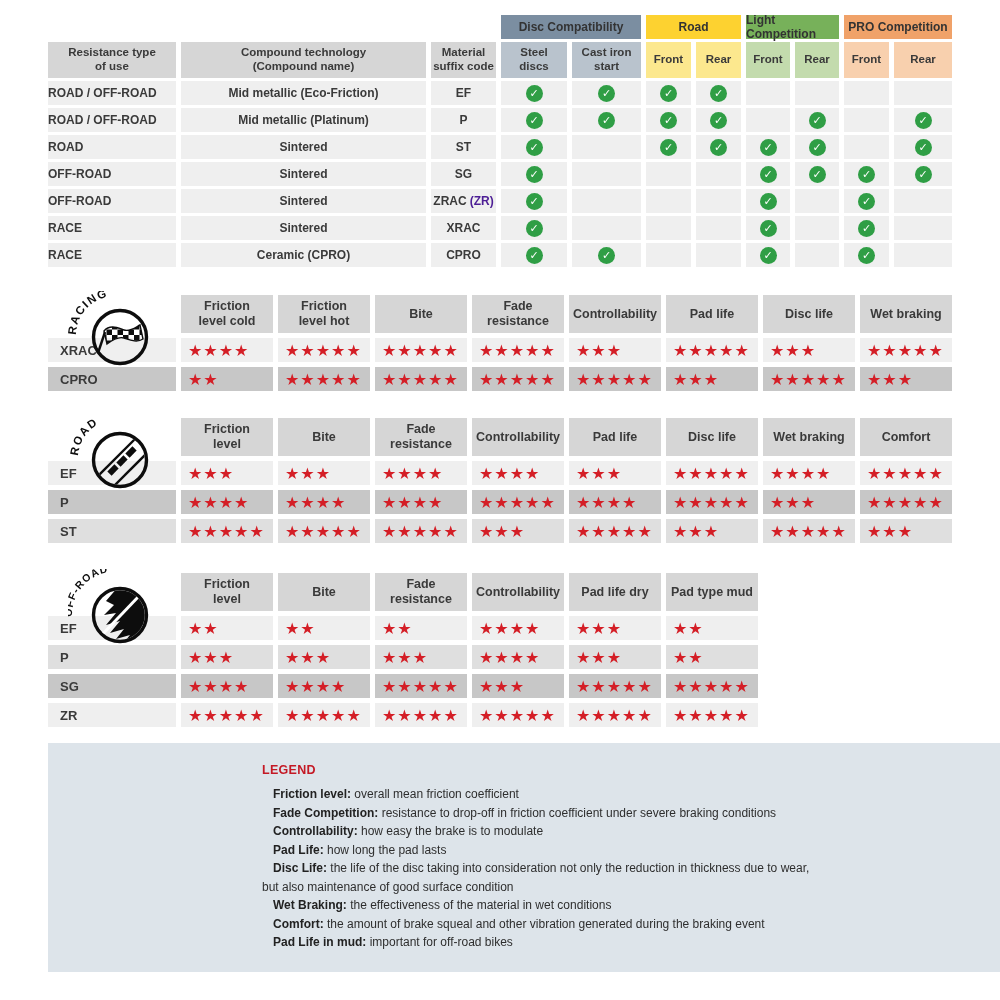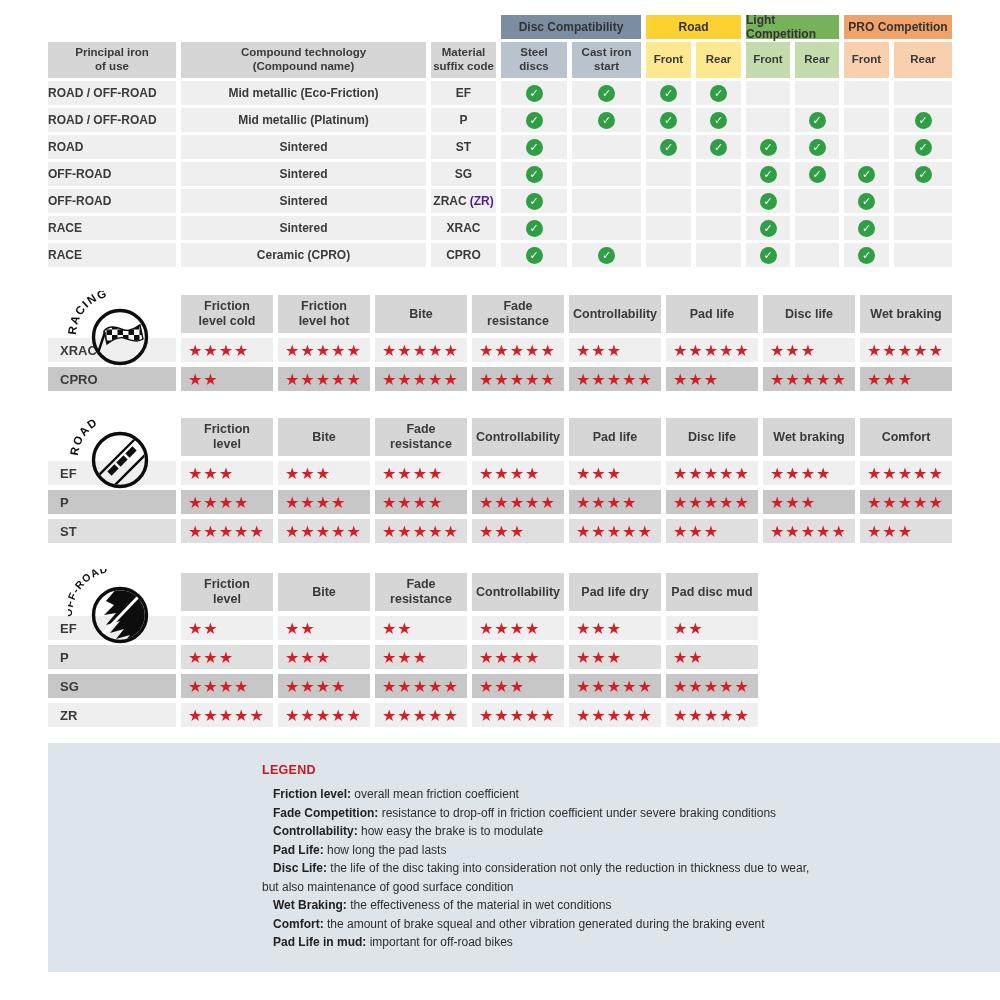--- a/index.html
+++ b/index.html
@@ -60,21 +60,21 @@
 
 <div class="content">
 
   <div class="tbl-wrap">
     <div id="compat-grid" class="compat-grid">
         <div class="spacer3"></div>
         <div class="group-cell span2" style="background: rgb(123, 142, 161);">Disc Compatibility</div>
         <div class="group-cell span2" style="background: rgb(253, 210, 48);">Road</div>
         <div class="group-cell span2" style="background: rgb(119, 177, 90);">Light Competition</div>
         <div class="group-cell span2" style="background: rgb(240, 162, 105);">PRO Competition</div>
-        <div class="head-cell">Principal iron
+        <div class="head-cell">Resistance type
 of use</div>
         <div class="head-cell">Compound technology
 (Compound name)</div>
         <div class="head-cell">Material
 suffix code</div>
         <div class="head-cell" style="background: rgb(185, 195, 205);">Steel
 discs</div>
         <div class="head-cell" style="background: rgb(185, 195, 205);">Cast iron
 start</div>
         <div class="head-cell" style="background: rgb(252, 232, 142);">Front</div>
@@ -356,21 +356,21 @@
     </svg>
     <div id="grid-offroad" class="rating-grid cols6 mt30">
         <div class="spacer1"></div>
         <div class="head-cell rate-head">Friction
 level</div>
         <div class="head-cell rate-head">Bite</div>
         <div class="head-cell rate-head">Fade
 resistance</div>
         <div class="head-cell rate-head">Controllability</div>
         <div class="head-cell rate-head">Pad life dry</div>
-        <div class="head-cell rate-head">Pad disc mud</div>
+        <div class="head-cell rate-head">Pad type mud</div>
         <div class="cell label-cell shade-light">EF</div>
         <div class="cell star-cell shade-light">★★</div>
         <div class="cell star-cell shade-light">★★</div>
         <div class="cell star-cell shade-light">★★</div>
         <div class="cell star-cell shade-light">★★★★</div>
         <div class="cell star-cell shade-light">★★★</div>
         <div class="cell star-cell shade-light">★★</div>
         <div class="cell label-cell shade-medium">P</div>
         <div class="cell star-cell shade-medium">★★★</div>
         <div class="cell star-cell shade-medium">★★★</div>

